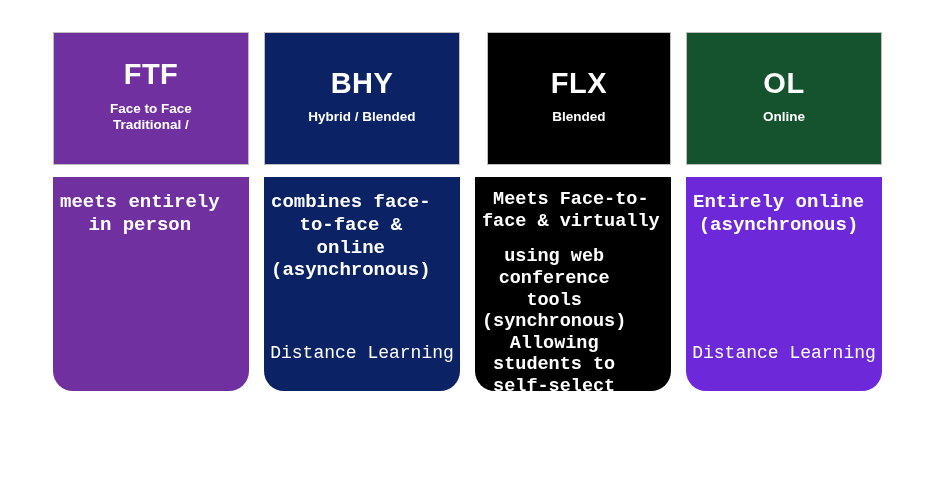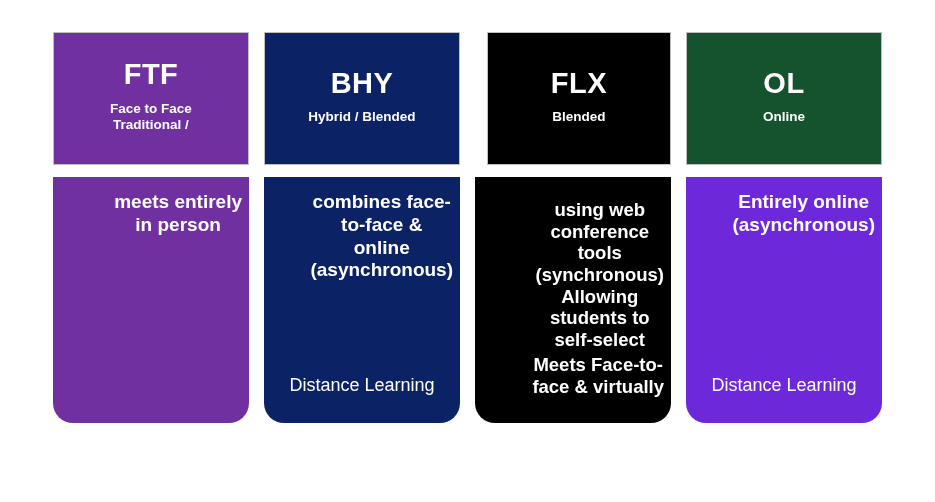--- a/index.html
+++ b/index.html
@@ -69,31 +69,32 @@
     font-weight: bold;
     line-height: 1.22;
     white-space: pre-line;
   }
 
   
   .body-gap {
     height: 12px;
   }
   .body-card {
-    height: 246px;
+    height: 214px;
     box-sizing: border-box;
     border-radius: 0 0 20px 20px;
     display: flex;
     flex-direction: column;
-    align-items: flex-end;
+    align-items: flex-start;
     padding: 14px 7px 16px 7px;
     color: #ffffff;
     text-align: center;
     position: relative;
     overflow: hidden;
+    font-family: Liberation Mono, monospace;
   }
   .body-para {
     font-size: 19px;
     font-weight: bold;
     line-height: 1.2;
     white-space: pre-line;
     margin: 0 0 4px 0;
   }
   .body-para.tight {
     line-height: 1.18;
@@ -157,29 +158,29 @@
       </div>
     </div>
 
     <div class="column col-flx">
       <div class="header-card" style="background:#000000;margin-left:12px;">
         <div class="header-code">FLX</div>
         <div class="header-sub">Blended</div>
       </div>
       <div class="body-gap"></div>
       <div class="body-card" style="background:#000000;">
+        <p class="body-para tight">Meets Face-to-
+face &amp; virtually</p>
         <p class="body-para tight second">using web
 conference
 tools
 (synchronous)
 Allowing
 students to
 self-select</p>
-        <p class="body-para tight">Meets Face-to-
-face &amp; virtually</p>
 
       </div>
     </div>
 
     <div class="column col-ol">
       <div class="header-card" style="background:#14532d;">
         <div class="header-code">OL</div>
         <div class="header-sub">Online</div>
       </div>
       <div class="body-gap"></div>

